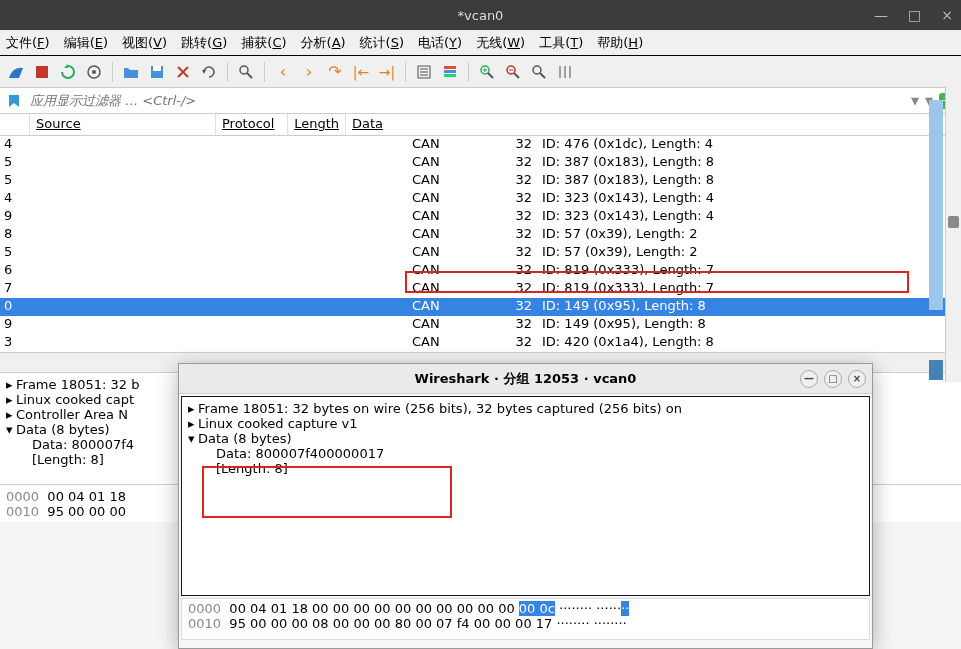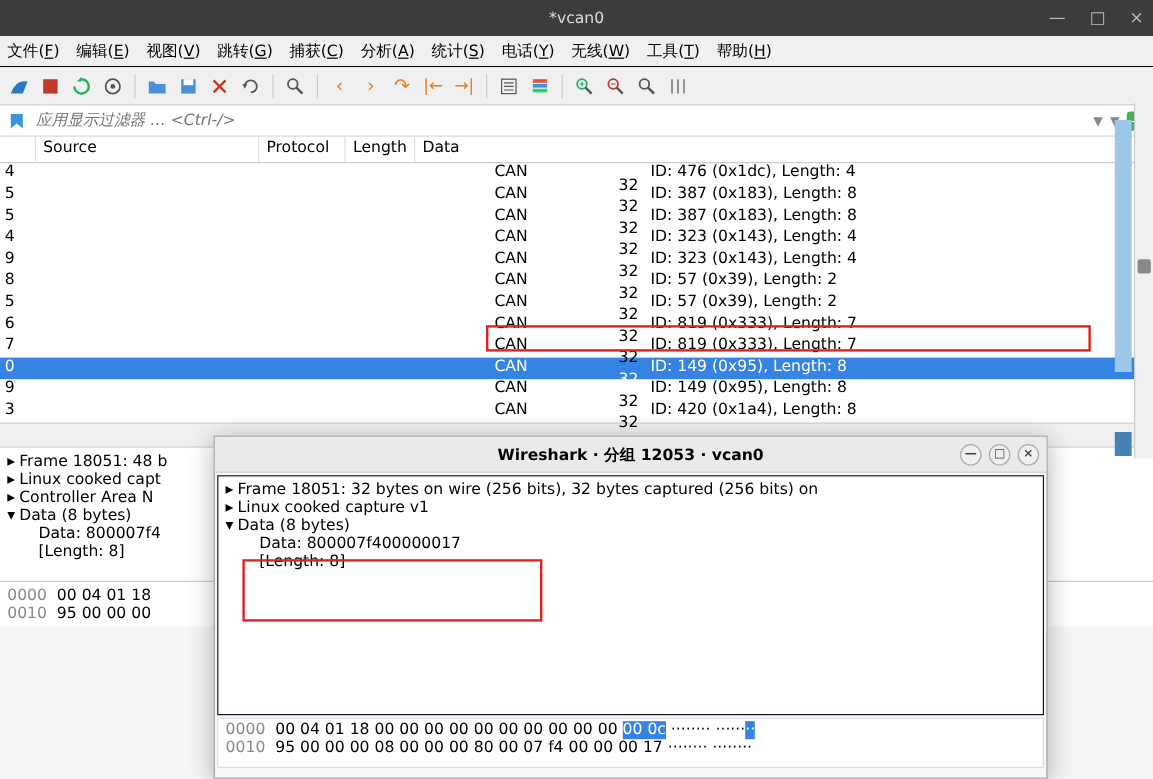--- a/index.html
+++ b/index.html
@@ -18,34 +18,34 @@
 .tb-sep { width: 1px; height: 20px; background: #ccc; margin: 0 4px; }
 
 .filter-bar { height: 26px; background: #fff; border-bottom: 1px solid #ccc; display: flex; align-items: center; }
 .filter-icon { width: 20px; height: 20px; margin: 0 4px; display: flex; align-items: center; justify-content: center; }
 .filter-input { flex: 1; border: none; outline: none; font-size: 13px; color: #888; padding: 2px; font-style: italic; }
 .filter-end { display: flex; gap: 6px; padding: 0 6px; align-items: center; }
 .plus-badge { width: 16px; height: 16px; border-radius: 3px; background: #4caf50; color: #fff; font-size: 12px; display: flex; align-items: center; justify-content: center; }
 
 .packet-list { background: #fff; position: relative; }
 .pl-header { height: 22px; border-bottom: 1px solid #ccc; display: flex; font-size: 13px; background: #fff; }
-.pl-header div { padding: 2px 6px; border-right: 1px solid #e0e0e0; }
+.pl-header div { padding: 2px 6px; border-right: 1px solid #e0e0e0; text-decoration: underline; }
 .col-no { width: 30px; }
 .col-src { width: 186px; }
 .col-dst { width: 194px; }
 .col-proto { width: 72px; }
 .col-len { width: 58px; text-align: right; }
 .col-info { flex: 1; }
 
 .pl-rows { font-family: "DejaVu Sans Mono", monospace; font-size: 13px; }
 .pl-row { height: 18px; display: flex; }
 .pl-row.selected { background: #3584e4; color: #fff; }
 .pl-row .col-no { padding-left: 4px; }
 .pl-row .col-proto { padding-left: 2px; }
-.pl-row .col-len { text-align: right; padding-right: 8px; margin-top: 11px; }
+.pl-row .col-len { text-align: right; padding-right: 8px; }
 .pl-row .col-info { padding-left: 2px; }
 
 .red-box1 { position: absolute; border: 2px solid #d22; left: 405px; top: 157px; width: 504px; height: 22px; pointer-events: none; z-index: 5; }
 
 .hscroll-area { height: 20px; background: #f0f0f0; border-top: 1px solid #ccc; }
 
 .detail-pane { background: #fff; border-top: 1px solid #ccc; font-family: "DejaVu Sans Mono", monospace; font-size: 13px; padding: 4px 6px; height: 112px; overflow: hidden; }
 .detail-pane .line { white-space: nowrap; }
 .tree-arrow { display: inline-block; width: 10px; }
 
@@ -326,21 +326,21 @@
 
 <div class="side-color1"></div>
 <div class="side-dark"></div>
 <div class="side-scroll">
     <div class="thumb"></div>
   </div>
 
 <div class="hscroll-area"></div>
 
 <div class="detail-pane">
-  <div class="line"><span class="tree-arrow">▸</span><span>Frame 18051: 48 b</span></div>
+  <div class="line"><span class="tree-arrow">▸</span><span>Frame 18051: 32 b</span></div>
   <div class="line"><span class="tree-arrow">▸</span><span>Linux cooked capt</span></div>
   <div class="line"><span class="tree-arrow">▸</span><span>Controller Area N</span></div>
   <div class="line"><span class="tree-arrow">▾</span><span>Data (8 bytes)</span></div>
   <div class="line" style="padding-left:26px;"><span>Data: 800007f4</span></div>
   <div class="line" style="padding-left:26px;"><span>[Length: 8]</span></div>
 </div>
 
 <div class="hex-pane">
   <div><span style="color:#888;">0000</span>&nbsp;&nbsp;<span>00 04 01 18</span></div>
   <div><span style="color:#888;">0010</span>&nbsp;&nbsp;<span>95 00 00 00</span></div>

